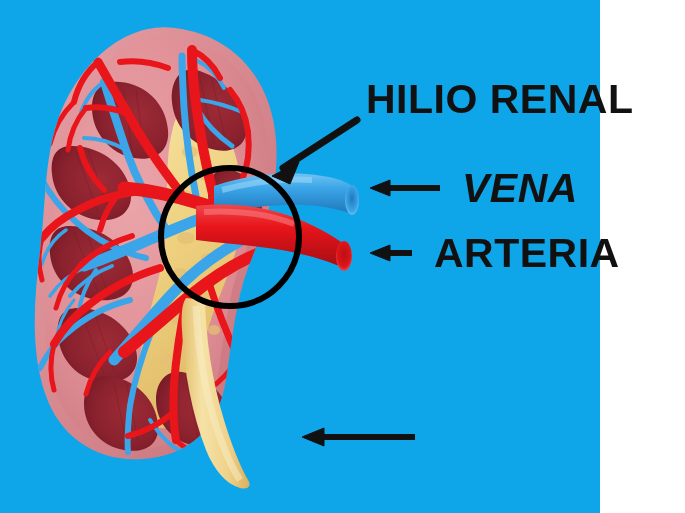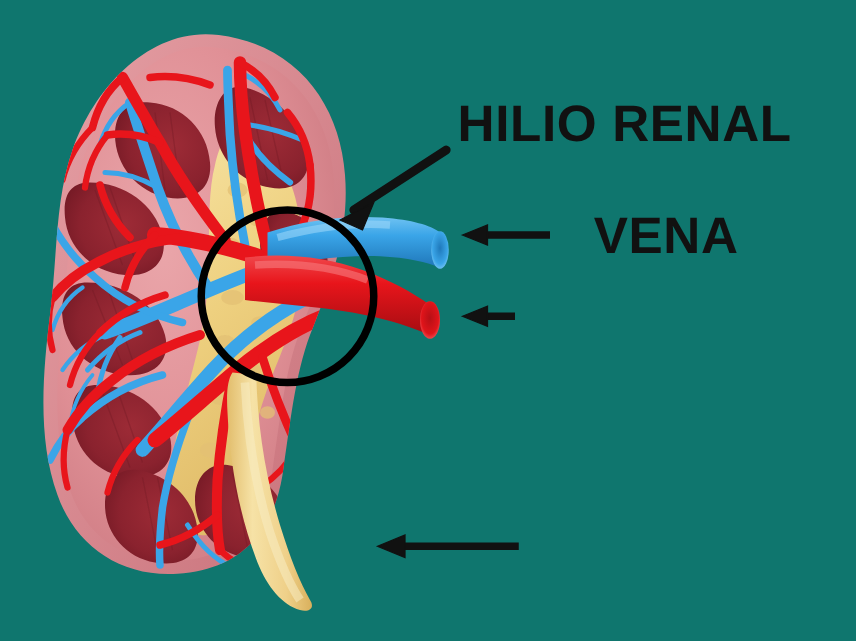--- a/index.html
+++ b/index.html
@@ -7,43 +7,43 @@
     padding: 0;
   }
   body {
     width: 685px;
     height: 513px;
     overflow: hidden;
     font-family: "Liberation Sans", sans-serif;
   }
   #stage {
     position: relative;
-    width: 685px;
+    width: 600px;
     height: 513px;
-    background: #0f766e;
+    background: #0ea5e9;
   }
   #figure {
     position: absolute;
     left: 0;
     top: 0;
     width: 685px;
     height: 513px;
   }
   .label {
     position: absolute;
     color: #111111;
     font-family: "Liberation Sans", sans-serif;
     font-weight: bold;
     font-size: 41px;
     letter-spacing: 0.5px;
     line-height: 1;
     white-space: nowrap;
   }
   #label-hilio { left: 366px; top: 79px; }
-  #label-vena  { left: 475px; top: 168px; }
+  #label-vena  { left: 462px; top: 168px; font-style: italic; }
   #label-arteria { left: 434px; top: 233px; }
   #label-ureter { left: 434px; top: 417px; }
 </style>
 </head>
 <body>
 
 <div id="stage">
 
   <svg id="figure" viewBox="0 0 685 513" xmlns="http://www.w3.org/2000/svg">
     <defs>
@@ -284,15 +284,16 @@
         <line x1="415" y1="437" x2="318" y2="437" stroke-width="6" stroke-linecap="butt"></line>
         <polygon points="302,437 324,428 324,446"></polygon>
       </g>
     </g>
   </svg>
 
   <div class="label" id="label-hilio">HILIO RENAL</div>
 
   <div class="label" id="label-vena">VENA</div>
 
+  <div class="label" id="label-arteria">ARTERIA</div>
 
 
 </div>
 
 </body></html>

